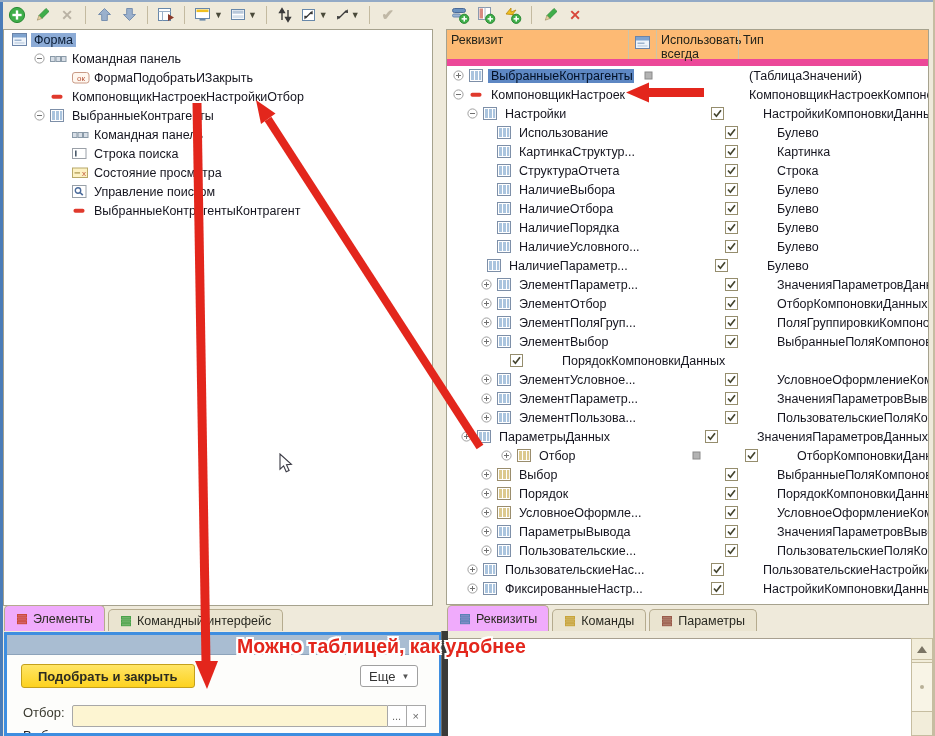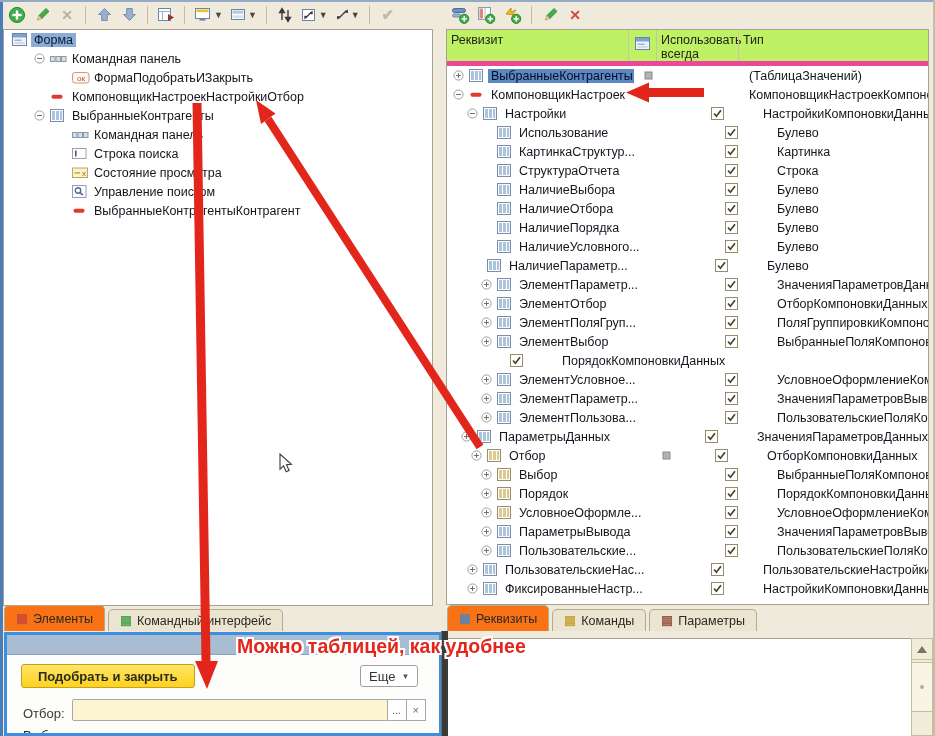--- a/index.html
+++ b/index.html
@@ -28,55 +28,55 @@
   #right-panel{left:446px;top:29px;width:483px;height:576px;overflow:hidden;}
 
   .trow{height:19px;display:flex;align-items:center;font-size:12.5px;color:#15151f;white-space:nowrap;}
   .exp-slot{width:16px;display:inline-flex;justify-content:flex-start;align-items:center;flex:none;}
   .ic-slot{width:19px;display:inline-flex;align-items:center;flex:none;}
   .tlabel{padding:0 3px;}
   .sel-main .tlabel{background:#5d87c3;color:#021026;}
   .sel-soft .tlabel{background:#8cabd6;color:#0a1c35;}
 
   
-  #attr-header{display:flex;height:36px;background:#bef264;border-bottom:5px solid #ec4899;
+  #attr-header{display:flex;height:36px;background:#fdba74;border-bottom:7px solid #ec4899;
                font-size:12.5px;color:#23231a;box-sizing:border-box;}
   .hcell{display:flex;align-items:flex-start;padding:3px 4px;box-sizing:border-box;line-height:1.15;}
   .hc-attr{width:181px;}
   .hc-marker{width:28px;border-left:1px solid #cdc4a8;align-items:center;justify-content:center;}
   .hc-use{width:82px;border-left:1px solid #cdc4a8;}
   .hc-type{flex:1;border-left:1px solid #cdc4a8;}
   .arow{display:flex;height:19px;align-items:center;font-size:12.5px;color:#15151f;white-space:nowrap;}
   .ac-attr{width:181px;display:flex;align-items:center;overflow:hidden;}
   .ac-marker{width:28px;display:flex;justify-content:center;flex:none;}
   .ac-use{width:82px;display:flex;justify-content:center;flex:none;}
   .ac-type{flex:1;padding-left:5px;overflow:hidden;}
 
   
   .tabs{position:absolute;top:606px;display:flex;align-items:flex-end;gap:3px;height:25px;}
   #tabs-left{left:4px;}
   #tabs-right{left:447px;}
   .tab{display:inline-flex;align-items:center;gap:5px;padding:0 11px;height:21px;
        background:#eae4d0;border:1px solid #b5ab8e;border-bottom:none;
        border-radius:5px 5px 0 0;font-size:12.5px;color:#2a2a22;}
-  .tab.active{background:#f97316;height:25px;}
+  .tab.active{background:#f0abfc;height:25px;}
 
   
   #preview{position:absolute;left:4px;top:632px;width:438px;height:104px;
            border:3px solid #3e8ee0;background:#fdfdfb;box-sizing:border-box;overflow:hidden;}
   #preview-titlebar{position:absolute;left:0;top:0;right:0;height:19px;background:#a9bdd2;
                     border-bottom:1px solid #8da3ba;}
   #pick-close-button{position:absolute;left:14px;top:29px;height:24px;padding:0 16px;
         background:linear-gradient(#ffe566,#fdd21f);border:1px solid #c4a01c;border-radius:3px;
         font-size:13px;font-weight:bold;color:#2b2b20;display:inline-flex;align-items:center;}
   #more-button{position:absolute;left:353px;top:30px;height:22px;padding:0 8px;background:#fff;
         border:1px solid #a0a0a0;border-radius:3px;font-size:13px;color:#333;
         display:inline-flex;align-items:center;gap:5px;}
   #more-button .caret{font-size:8px;color:#555;}
-  #filter-row{position:absolute;left:0px;top:64px;width:100%;display:flex;align-items:flex-end;}
+  #filter-row{position:absolute;left:0px;top:70px;width:100%;display:flex;align-items:flex-start;}
   #filter-label{margin-left:16px;font-size:13px;color:#3a3a30;}
   #filter-input{margin-left:7px;width:306px;height:20px;background:#fdf5d2;
         border:1px solid #a8a8a8;border-radius:2px 0 0 2px;font-size:12px;padding:0 4px;outline:none;}
   .mini-btn{height:22px;width:19px;background:#fff;border:1px solid #a8a8a8;border-left:none;
         font-size:11px;color:#6a6a6a;display:inline-flex;align-items:center;justify-content:center;box-sizing:border-box;}
   #clipped-caption{position:absolute;left:16px;top:93px;height:6px;overflow:hidden;
         font-size:13px;color:#222;}
 
   #splitter-dark{position:absolute;left:441px;top:631px;width:7px;height:105px;background:#3a3a38;
         border-left:1px solid #6a6a66;}
@@ -894,21 +894,21 @@
             <span style="display: inline-flex; align-items: center;">
               <svg width="13" height="13">
                 <rect x="0.5" y="0.5" width="12" height="12" fill="#fff" stroke="#958d6d"></rect>
                 <path d="M3,6.5 L5.4,9.2 L10,3.2" fill="none" stroke="#44442e" stroke-width="1.7"></path>
               </svg>
             </span>
           </div>
           <div class="ac-type">ЗначенияПараметровДанныхКом...</div>
         </div>
         <div class="arow">
-          <div class="ac-attr" style="padding-left: 24px;">
+          <div class="ac-attr" style="padding-left: 54px;">
             <span class="exp-slot" style="display: inline-flex; align-items: center;">
               <svg width="12" height="12">
                 <circle cx="5.5" cy="5.5" r="4.6" fill="#fff" stroke="#a0a0a0"></circle>
                 <line x1="3" y1="5.5" x2="8" y2="5.5" stroke="#707070"></line>
                 <line x1="5.5" y1="3" x2="5.5" y2="8" stroke="#707070"></line>
               </svg>
             </span>
             <span class="ic-slot" style="display: inline-flex; align-items: center;">
               <svg width="14" height="13">
                 <rect x="0.5" y="0.5" width="13" height="12" fill="#fff" stroke="#9a8d6d"></rect>

